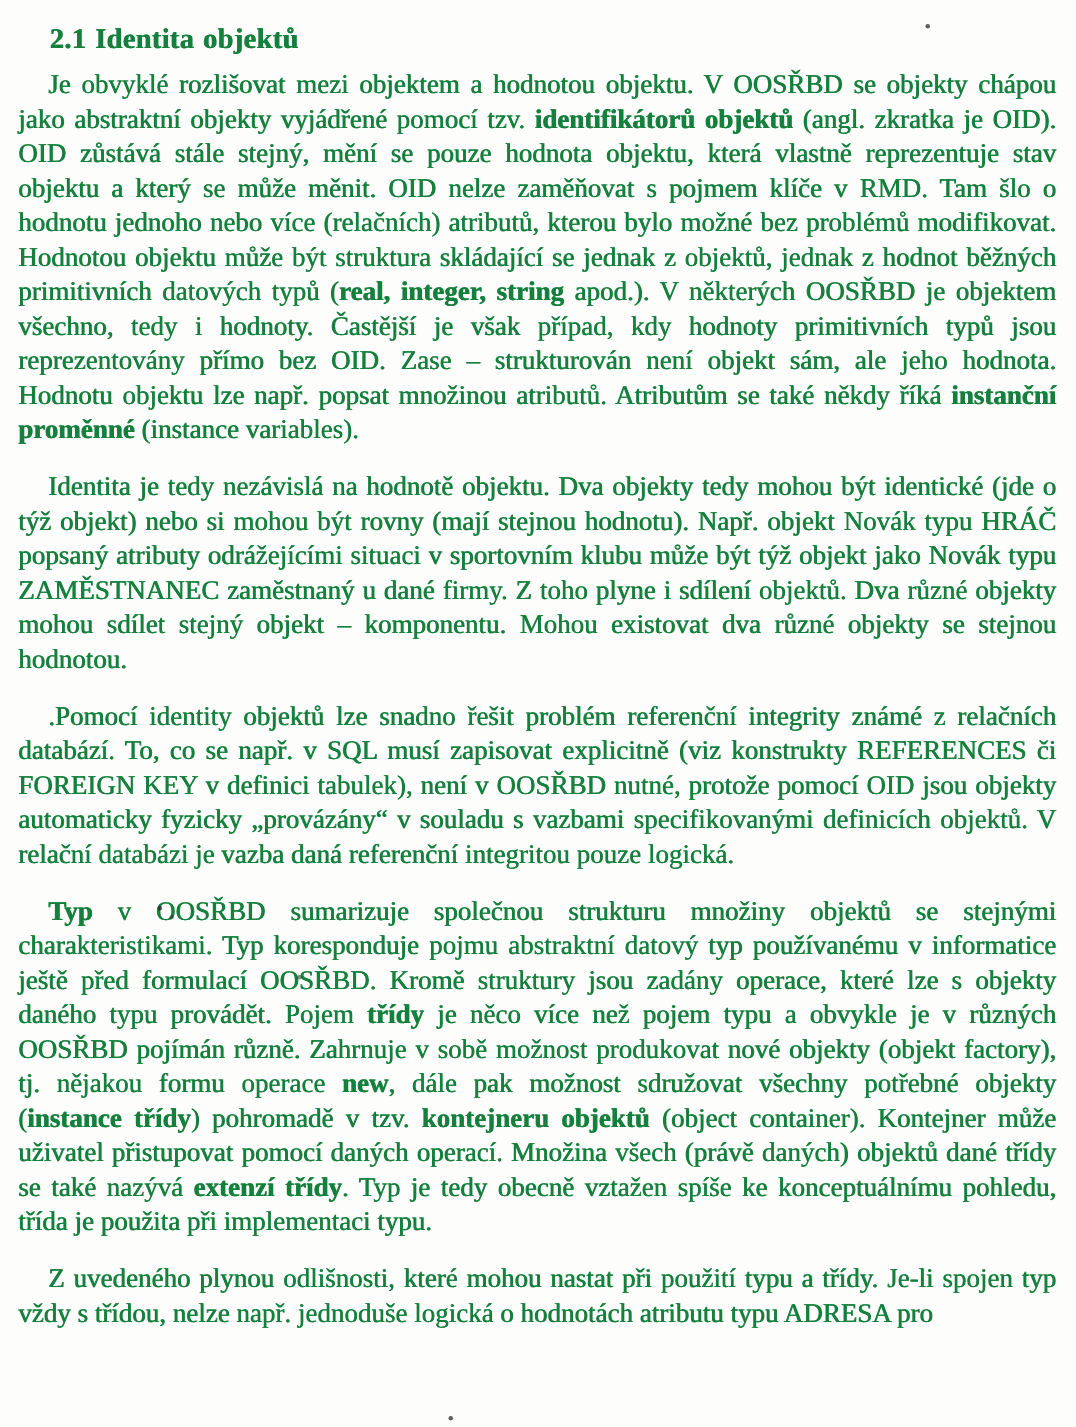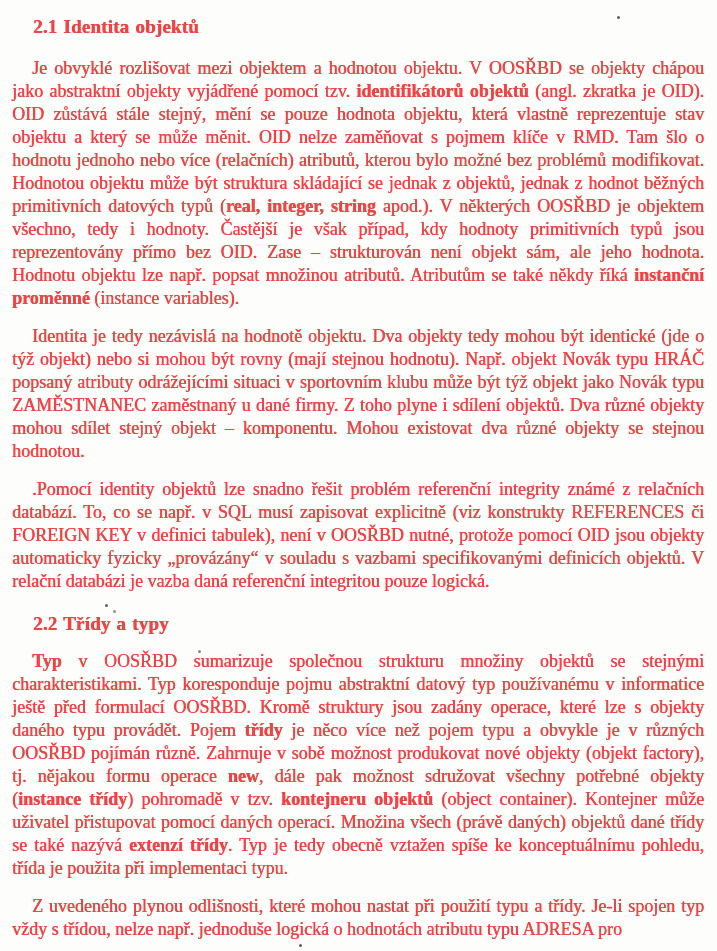--- a/index.html
+++ b/index.html
@@ -7,21 +7,21 @@
     padding: 0;
     background: #ffffff;
   }
   .page {
     position: relative;
     width: 717px;
     height: 951px;
     box-sizing: border-box;
     padding: 15px 13px 5px 12px;
     background: #fdfdfc;
-    color: #ef4444;
+    color: #15803d;
     font-family: "Liberation Serif", "DejaVu Serif", serif;
     font-size: 18px;
     line-height: 23px;
     text-align: justify;
     overflow: hidden;
     
     text-shadow: 0.45px 0 0 currentColor;
   }
   h1.sec {
     font-size: 19px;
@@ -30,21 +30,21 @@
     text-align: left;
     letter-spacing: 0.2px;
     word-spacing: 1px;
   }
   h1.s1 { margin: 0 0 0 21px; }
   h1.s2 { margin: 19px 0 0 21px; }
   p.para {
     margin: 15px 0 0 0;
     text-indent: 20px;
   }
-  p.para.afterhead { margin-top: 19px; }
+  p.para.afterhead { margin-top: 7px; }
   p.para b { font-weight: 700; }
   .speck {
     position: absolute;
     width: 3px;
     height: 3px;
     border-radius: 50%;
     background: #2a2a2a;
     opacity: 0.75;
   }
 </style>
@@ -54,21 +54,20 @@
 <div class="page">
 
   <h1 class="sec s1">2.1 Identita objektů</h1>
 
   <p class="para afterhead"><span>Je obvyklé rozlišovat mezi objektem a hodnotou objektu. V OOSŘBD se objekty chápou jako abstraktní objekty vyjádřené pomocí tzv. </span><b>identifikátorů objektů</b><span> (angl. zkratka je OID). OID zůstává stále stejný, mění se pouze hodnota objektu, která vlastně reprezentuje stav objektu a který se může měnit. OID nelze zaměňovat s pojmem klíče v RMD. Tam šlo o hodnotu jednoho nebo více (relačních) atributů, kterou bylo možné bez problémů modifikovat. Hodnotou objektu může být struktura skládající se jednak z objektů, jednak z hodnot běžných primitivních datových typů (</span><b>real, integer, string</b><span> apod.). V některých OOSŘBD je objektem všechno, tedy i hodnoty. Častější je však případ, kdy hodnoty primitivních typů jsou reprezentovány přímo bez OID. Zase – strukturován není objekt sám, ale jeho hodnota. Hodnotu objektu lze např. popsat množinou atributů. Atributům se také někdy říká </span><b>instanční proměnné</b><span> (instance variables).</span></p>
 
   <p class="para"><span>Identita je tedy nezávislá na hodnotě objektu. Dva objekty tedy mohou být identické (jde o týž objekt) nebo si mohou být rovny (mají stejnou hodnotu). Např. objekt Novák typu HRÁČ popsaný atributy odrážejícími situaci v sportovním klubu může být týž objekt jako Novák typu ZAMĚSTNANEC zaměstnaný u dané firmy. Z toho plyne i sdílení objektů. Dva různé objekty mohou sdílet stejný objekt – komponentu. Mohou existovat dva různé objekty se stejnou hodnotou.</span></p>
 
   <p class="para"><span>.Pomocí identity objektů lze snadno řešit problém referenční integrity známé z relačních databází. To, co se např. v SQL musí zapisovat explicitně (viz konstrukty REFERENCES či FOREIGN KEY v definici tabulek), není v OOSŘBD nutné, protože pomocí OID jsou objekty automaticky fyzicky „provázány“ v souladu s vazbami specifikovanými definicích objektů. V relační databázi je vazba daná referenční integritou pouze logická.</span></p>
 
-  <h1 class="sec s2">2.2 Třídy a typy</h1>
 
   <p class="para"><b>Typ</b><span> v OOSŘBD sumarizuje společnou strukturu množiny objektů se stejnými charakteristikami. Typ koresponduje pojmu abstraktní datový typ používanému v informatice ještě před formulací OOSŘBD. Kromě struktury jsou zadány operace, které lze s objekty daného typu provádět. Pojem </span><b>třídy</b><span> je něco více než pojem typu a obvykle je v různých OOSŘBD pojímán různě. Zahrnuje v sobě možnost produkovat nové objekty (objekt factory), tj. nějakou formu operace </span><b>new</b><span>, dále pak možnost sdružovat všechny potřebné objekty (</span><b>instance třídy</b><span>) pohromadě v tzv. </span><b>kontejneru objektů</b><span> (object container). Kontejner může uživatel přistupovat pomocí daných operací. Množina všech (právě daných) objektů dané třídy se také nazývá </span><b>extenzí třídy</b><span>. Typ je tedy obecně vztažen spíše ke konceptuálnímu pohledu, třída je použita při implementaci typu.</span></p>
 
   <p class="para"><span>Z uvedeného plynou odlišnosti, které mohou nastat při použití typu a třídy. Je-li spojen typ vždy s třídou, nelze např. jednoduše logická o hodnotách atributu typu ADRESA pro</span></p>
 
   <span class="speck" style="left:617px; top:16px;"></span>
   <span class="speck" style="left:105px; top:604px;"></span>
   <span class="speck" style="left:113px; top:610px; opacity:.5;"></span>
   <span class="speck" style="left:198px; top:650px; opacity:.55;"></span>
   <span class="speck" style="left:299px; top:944px;"></span>

